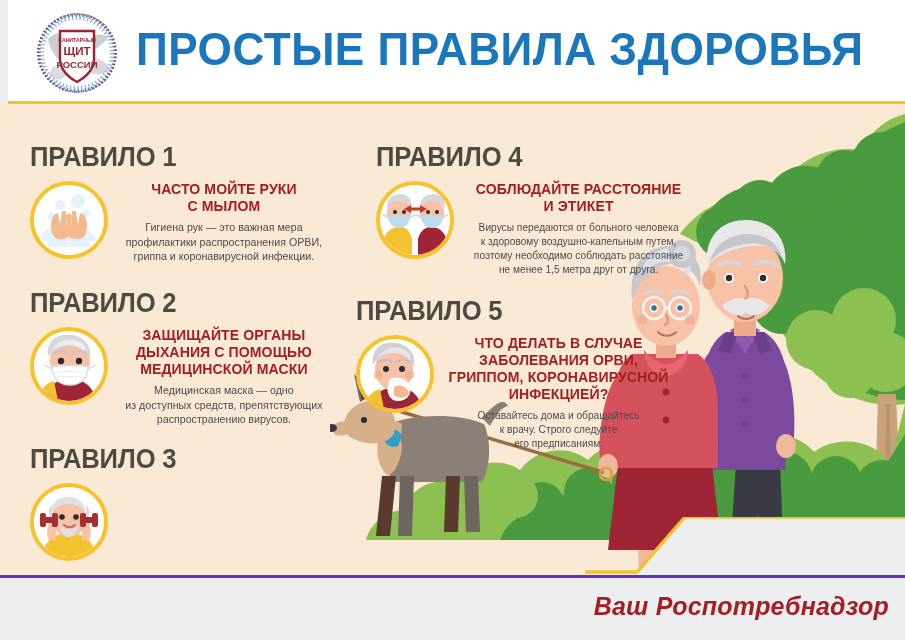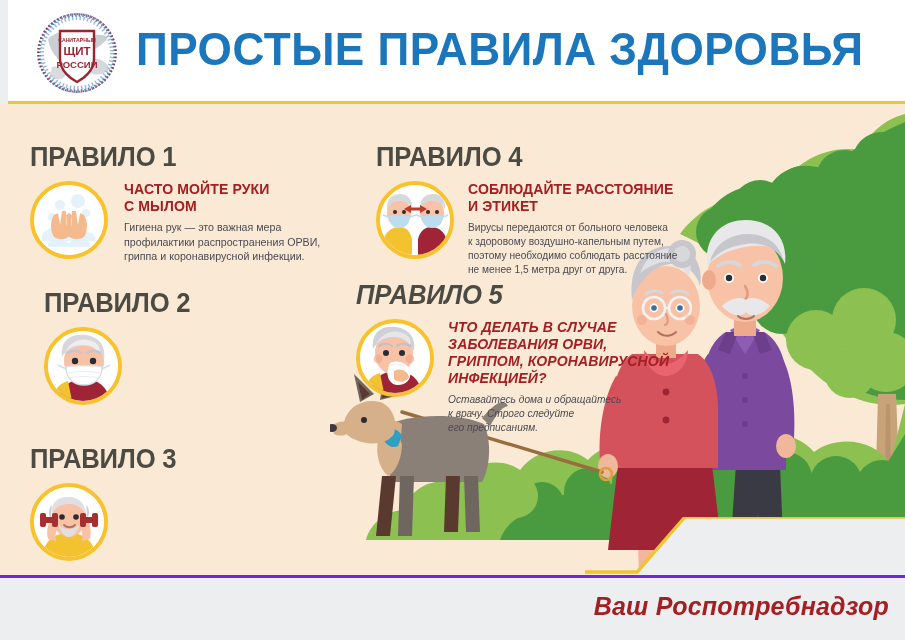--- a/index.html
+++ b/index.html
@@ -74,21 +74,21 @@
   .rule{position:absolute;}
   .rule-head{
     font-size:27px;font-weight:bold;
     color:#4b4b44;
     letter-spacing:-0.2px;
     transform:scaleX(0.95);
     transform-origin:left center;
     white-space:nowrap;
     margin:0 0 8px 0;
   }
-  .rule-body{position:relative;display:block;}
+  .rule-body{position:relative;display:block;text-align:center;}
   .badge{
     position:absolute;left:0;top:0;
     width:78px;height:78px;border-radius:50%;
     background:#ffffff;
     border:4px solid #f7c22b;
     box-sizing:border-box;
     overflow:hidden;
   }
   .badge svg{display:block;}
   .rule-text{margin-left:94px;}
@@ -108,24 +108,24 @@
     line-height:14.5px;
     margin:0;
     transform:scaleX(0.97);
     transform-origin:left center;
   }
   .rule-desc div{white-space:nowrap;}
   .rule-title div{white-space:nowrap;}
 
   
   #rule-1{left:30px;top:38px;width:300px;}
-  #rule-2{left:44px;top:184px;width:300px;}
+  #rule-2{left:30px;top:184px;width:300px;}
   #rule-3{left:30px;top:340px;width:300px;}
   #rule-4{left:376px;top:38px;width:320px;}
-  #rule-5{left:356px;top:176px;width:320px;font-style:italic;}
+  #rule-5{left:356px;top:192px;width:320px;}
 
   #rule-4 .rule-text, #rule-5 .rule-text{margin-left:92px;}
   #rule-4 .rule-desc{font-size:10.5px;line-height:14px;}
   #rule-5 .rule-desc{font-size:10.5px;line-height:14px;}
 </style>
 </head>
 <body>
 
 <div class="poster">
 
@@ -420,20 +420,32 @@
             <circle cx="45" cy="30" r="3.2" fill="#2b2b33"></circle>
             <path d="M20 22 C24 19 30 19 33 22" stroke="#c6c6cc" stroke-width="2.4" fill="none" stroke-linecap="round"></path>
             <path d="M39 22 C42 19 48 19 52 22" stroke="#c6c6cc" stroke-width="2.4" fill="none" stroke-linecap="round"></path>
 
             <path d="M18 36 C24 34 48 34 54 36 C54 48 46 54 36 54 C26 54 18 48 18 36 Z" fill="#ffffff" stroke="#d6dee6" stroke-width="1.4"></path>
             <path d="M18 38 L10 34 M54 38 L62 34" stroke="#d6dee6" stroke-width="1.6"></path>
             <path d="M20 42 C28 40 44 40 52 42" stroke="#e4ebf0" stroke-width="1.2" fill="none"></path>
             <path d="M21 47 C28 45 44 45 51 47" stroke="#e4ebf0" stroke-width="1.2" fill="none"></path>
           </svg>
         </div>
+        <div class="rule-text">
+          <div class="rule-title">
+            <div>ЗАЩИЩАЙТЕ ОРГАНЫ</div>
+            <div>ДЫХАНИЯ С ПОМОЩЬЮ</div>
+            <div>МЕДИЦИНСКОЙ МАСКИ</div>
+          </div>
+          <div class="rule-desc">
+            <div>Медицинская маска — одно</div>
+            <div>из доступных средств, препятствующих</div>
+            <div>распространению вирусов.</div>
+          </div>
+        </div>
       </div>
     </div>
 
     <div class="rule" id="rule-3">
       <div class="rule-head">ПРАВИЛО 3</div>
       <div class="rule-body">
         <div class="badge">
           <svg width="70" height="70" viewBox="0 0 70 70">
             <circle cx="35" cy="35" r="35" fill="#ffffff"></circle>
             <path d="M8 70 C10 54 20 46 35 46 C50 46 60 54 62 70 Z" fill="#f2c230"></path>

